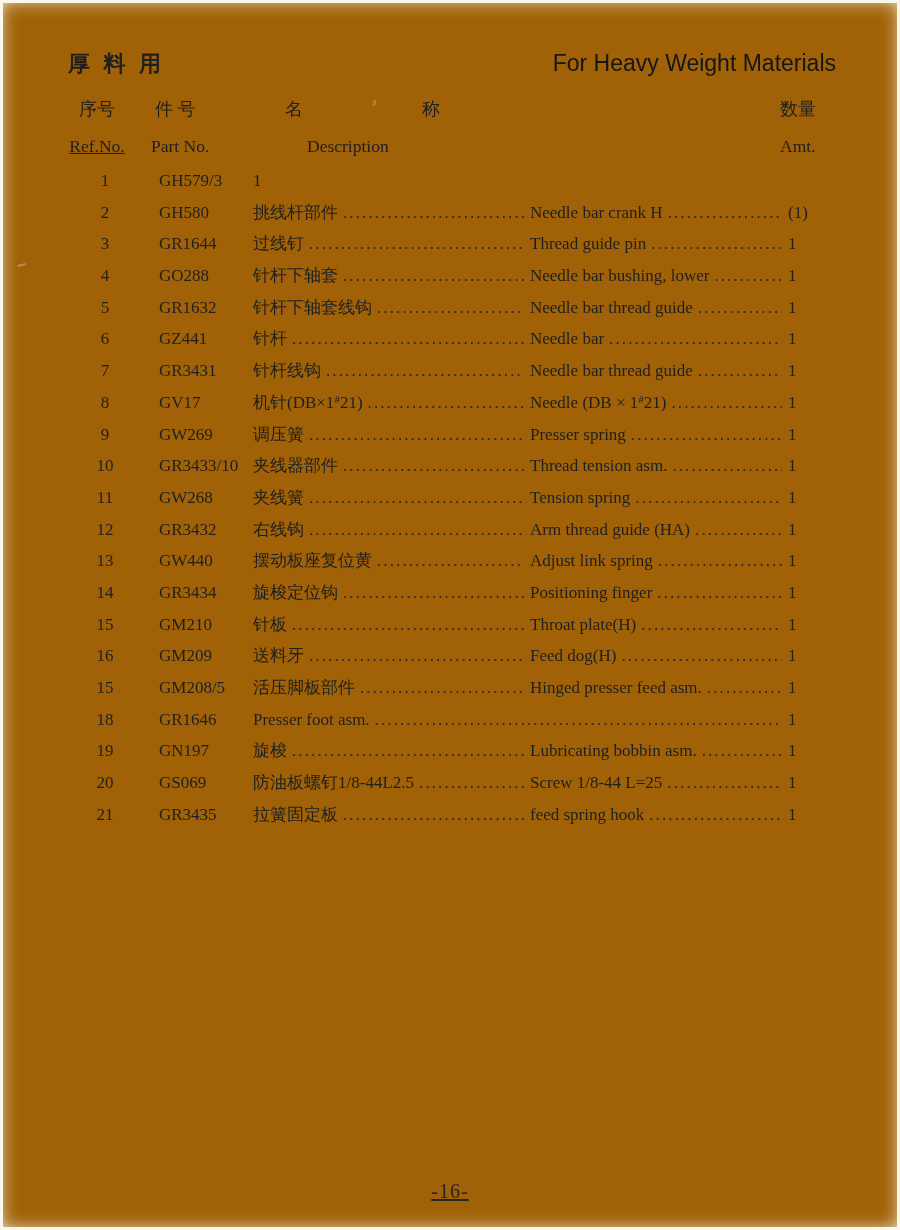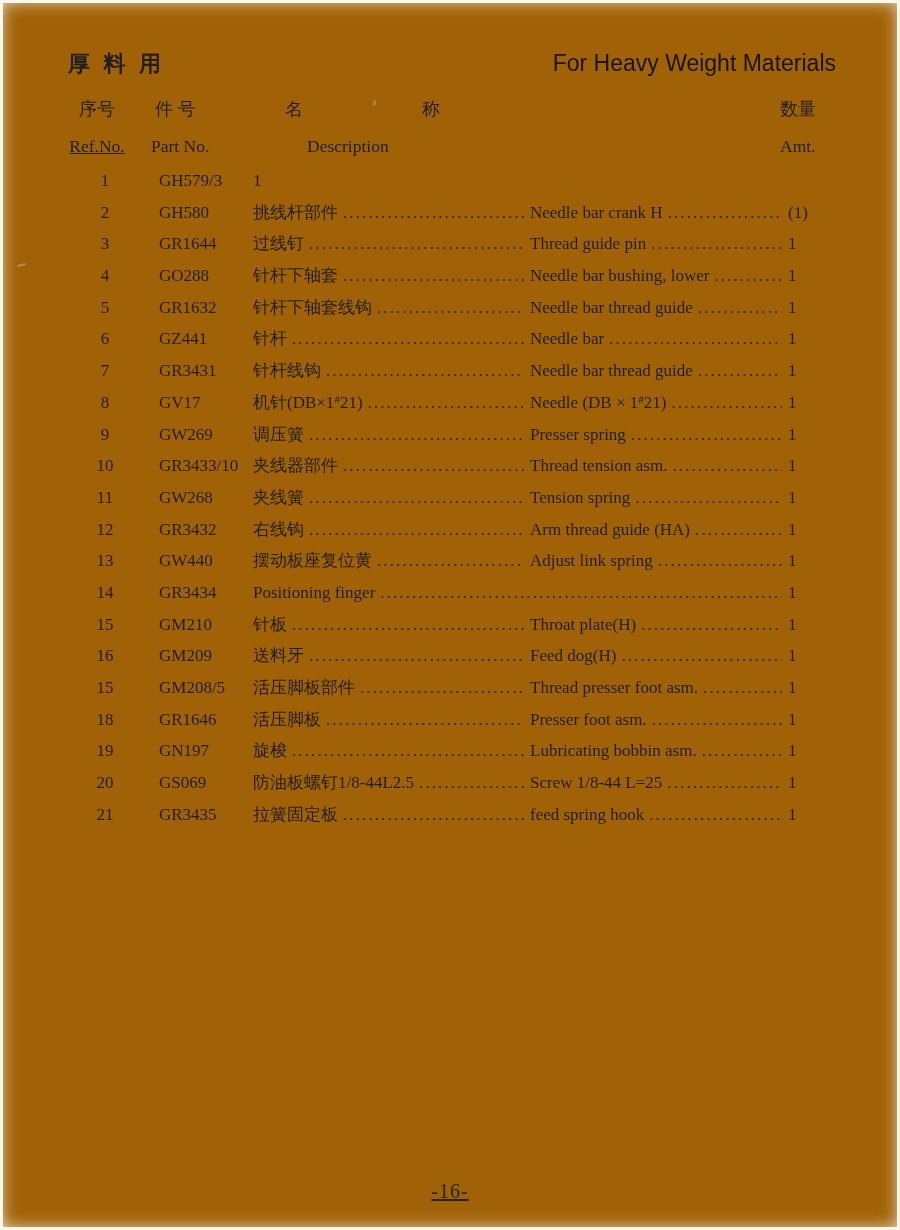--- a/index.html
+++ b/index.html
@@ -283,20 +283,24 @@
           <span class="leader"></span>
         </span>
       </span>
       <span class="c-amt">1</span>
     </div>
 
     <div class="row">
       <span class="c-ref">14</span>
       <span class="c-part">GR3434</span>
       <span class="c-main">
+        <span class="name-cell">
+          <span>旋梭定位钩</span>
+          <span class="leader"></span>
+        </span>
         <span class="desc-cell">
           <span>Positioning finger</span>
           <span class="leader"></span>
         </span>
       </span>
       <span class="c-amt">1</span>
     </div>
 
     <div class="row">
       <span class="c-ref">15</span>
@@ -332,35 +336,31 @@
 
     <div class="row">
       <span class="c-ref">15</span>
       <span class="c-part">GM208/5</span>
       <span class="c-main">
         <span class="name-cell">
           <span>活压脚板部件</span>
           <span class="leader"></span>
         </span>
         <span class="desc-cell">
-          <span>Thread presser foot asm.</span>
+          <span>Hinged presser feed asm.</span>
           <span class="leader"></span>
         </span>
       </span>
       <span class="c-amt">1</span>
     </div>
 
     <div class="row">
       <span class="c-ref">18</span>
       <span class="c-part">GR1646</span>
       <span class="c-main">
-        <span class="name-cell">
-          <span>活压脚板</span>
-          <span class="leader"></span>
-        </span>
         <span class="desc-cell">
           <span>Presser foot asm.</span>
           <span class="leader"></span>
         </span>
       </span>
       <span class="c-amt">1</span>
     </div>
 
     <div class="row">
       <span class="c-ref">19</span>

